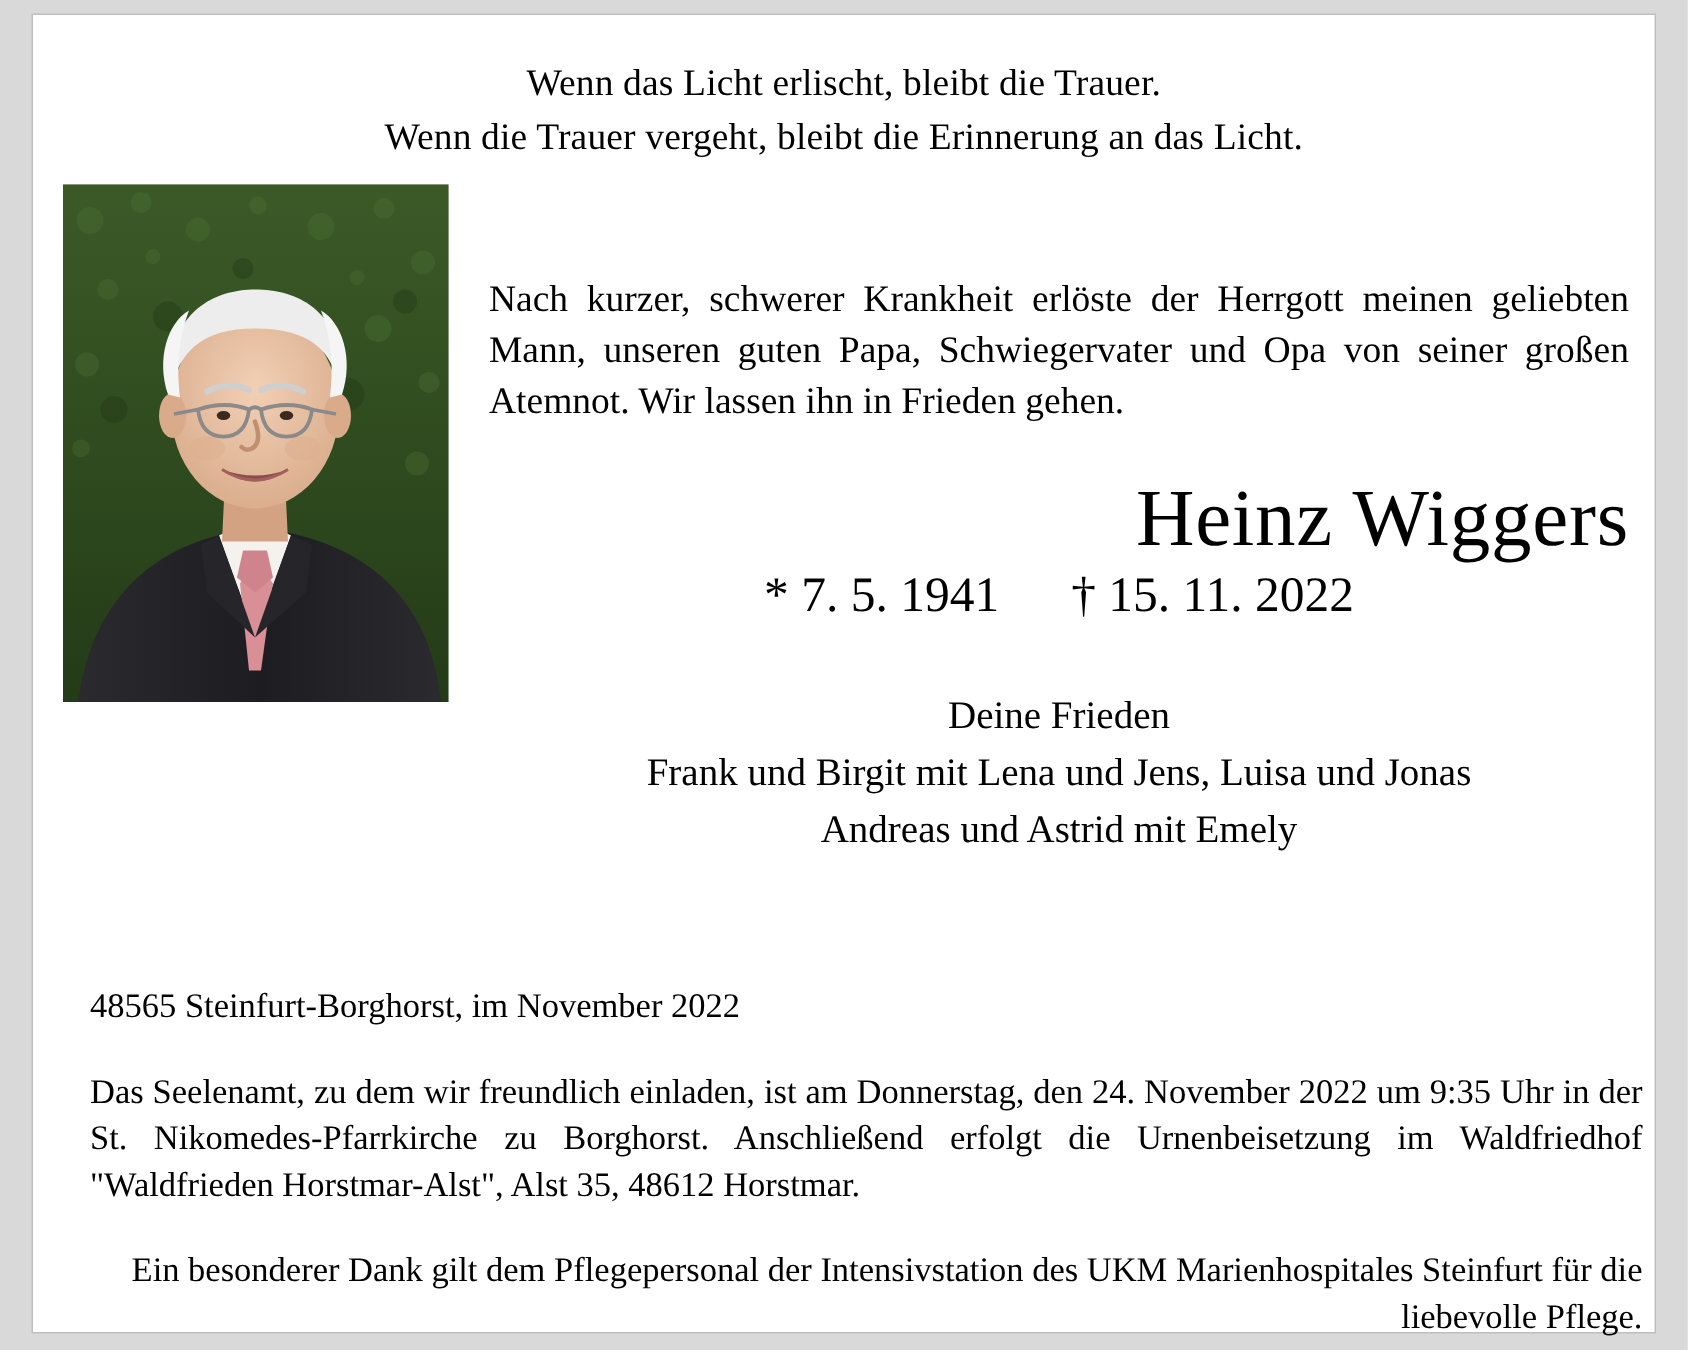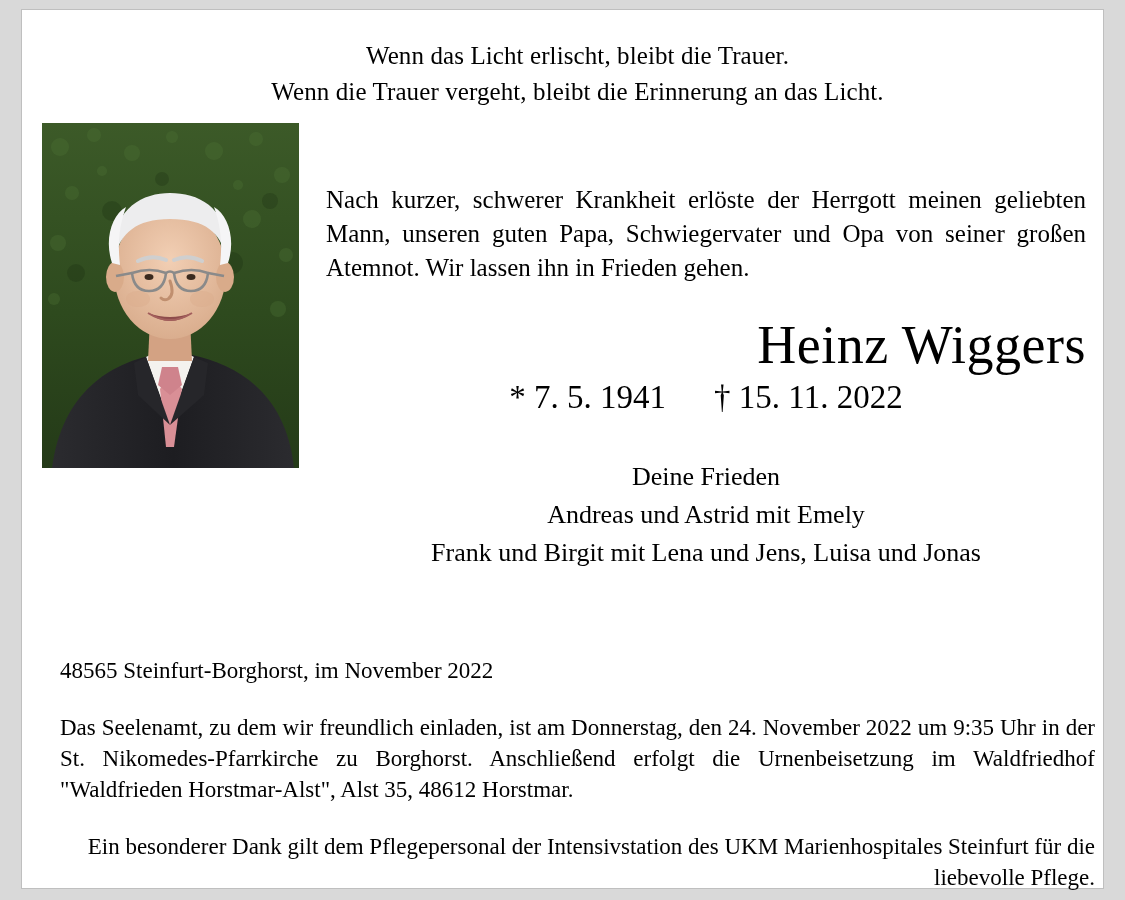--- a/index.html
+++ b/index.html
@@ -32,21 +32,20 @@
   
   .verse {
     position: absolute;
     left: 0;
     top: 28px;
     width: 100%;
     text-align: center;
     font-size: 25px;
     line-height: 36px;
     letter-spacing: 0.1px;
-    padding-left: 15px;
   }
   .verse .line {
     display: block;
   }
 
   
   .portrait {
     position: absolute;
     left: 20px;
     top: 113px;
@@ -226,22 +225,22 @@
       <p class="intro">Nach kurzer, schwerer Krankheit erlöste der Herrgott meinen geliebten Mann, unseren guten Papa, Schwiegervater und Opa von seiner großen Atemnot. Wir lassen ihn in Frieden gehen.</p>
 
       <div class="name">Heinz Wiggers</div>
 
       <div class="dates">
         <span class="birth">* 7. 5. 1941</span><span class="death">† 15. 11. 2022</span>
       </div>
 
       <div class="family">
         <span class="fline">Deine Frieden</span>
+        <span class="fline">Frank und Birgit mit Lena und Jens, Luisa und Jonas</span>
         <span class="fline">Andreas und Astrid mit Emely</span>
-        <span class="fline">Frank und Birgit mit Lena und Jens, Luisa und Jonas</span>
       </div>
     </div>
 
     <div class="lower">
       <p class="place">48565 Steinfurt-Borghorst, im November 2022</p>
       <p class="service">Das Seelenamt, zu dem wir freundlich einladen, ist am Donnerstag, den 24. November 2022 um 9:35 Uhr in der St. Nikomedes-Pfarrkirche zu Borghorst. Anschließend erfolgt die Urnenbeisetzung im Waldfriedhof "Waldfrieden Horstmar-Alst", Alst 35, 48612 Horstmar.</p>
       <p class="thanks">Ein besonderer Dank gilt dem Pflegepersonal der Intensivstation des UKM Marienhospitales Steinfurt für die liebevolle Pflege.</p>
     </div>
 
   </div>

